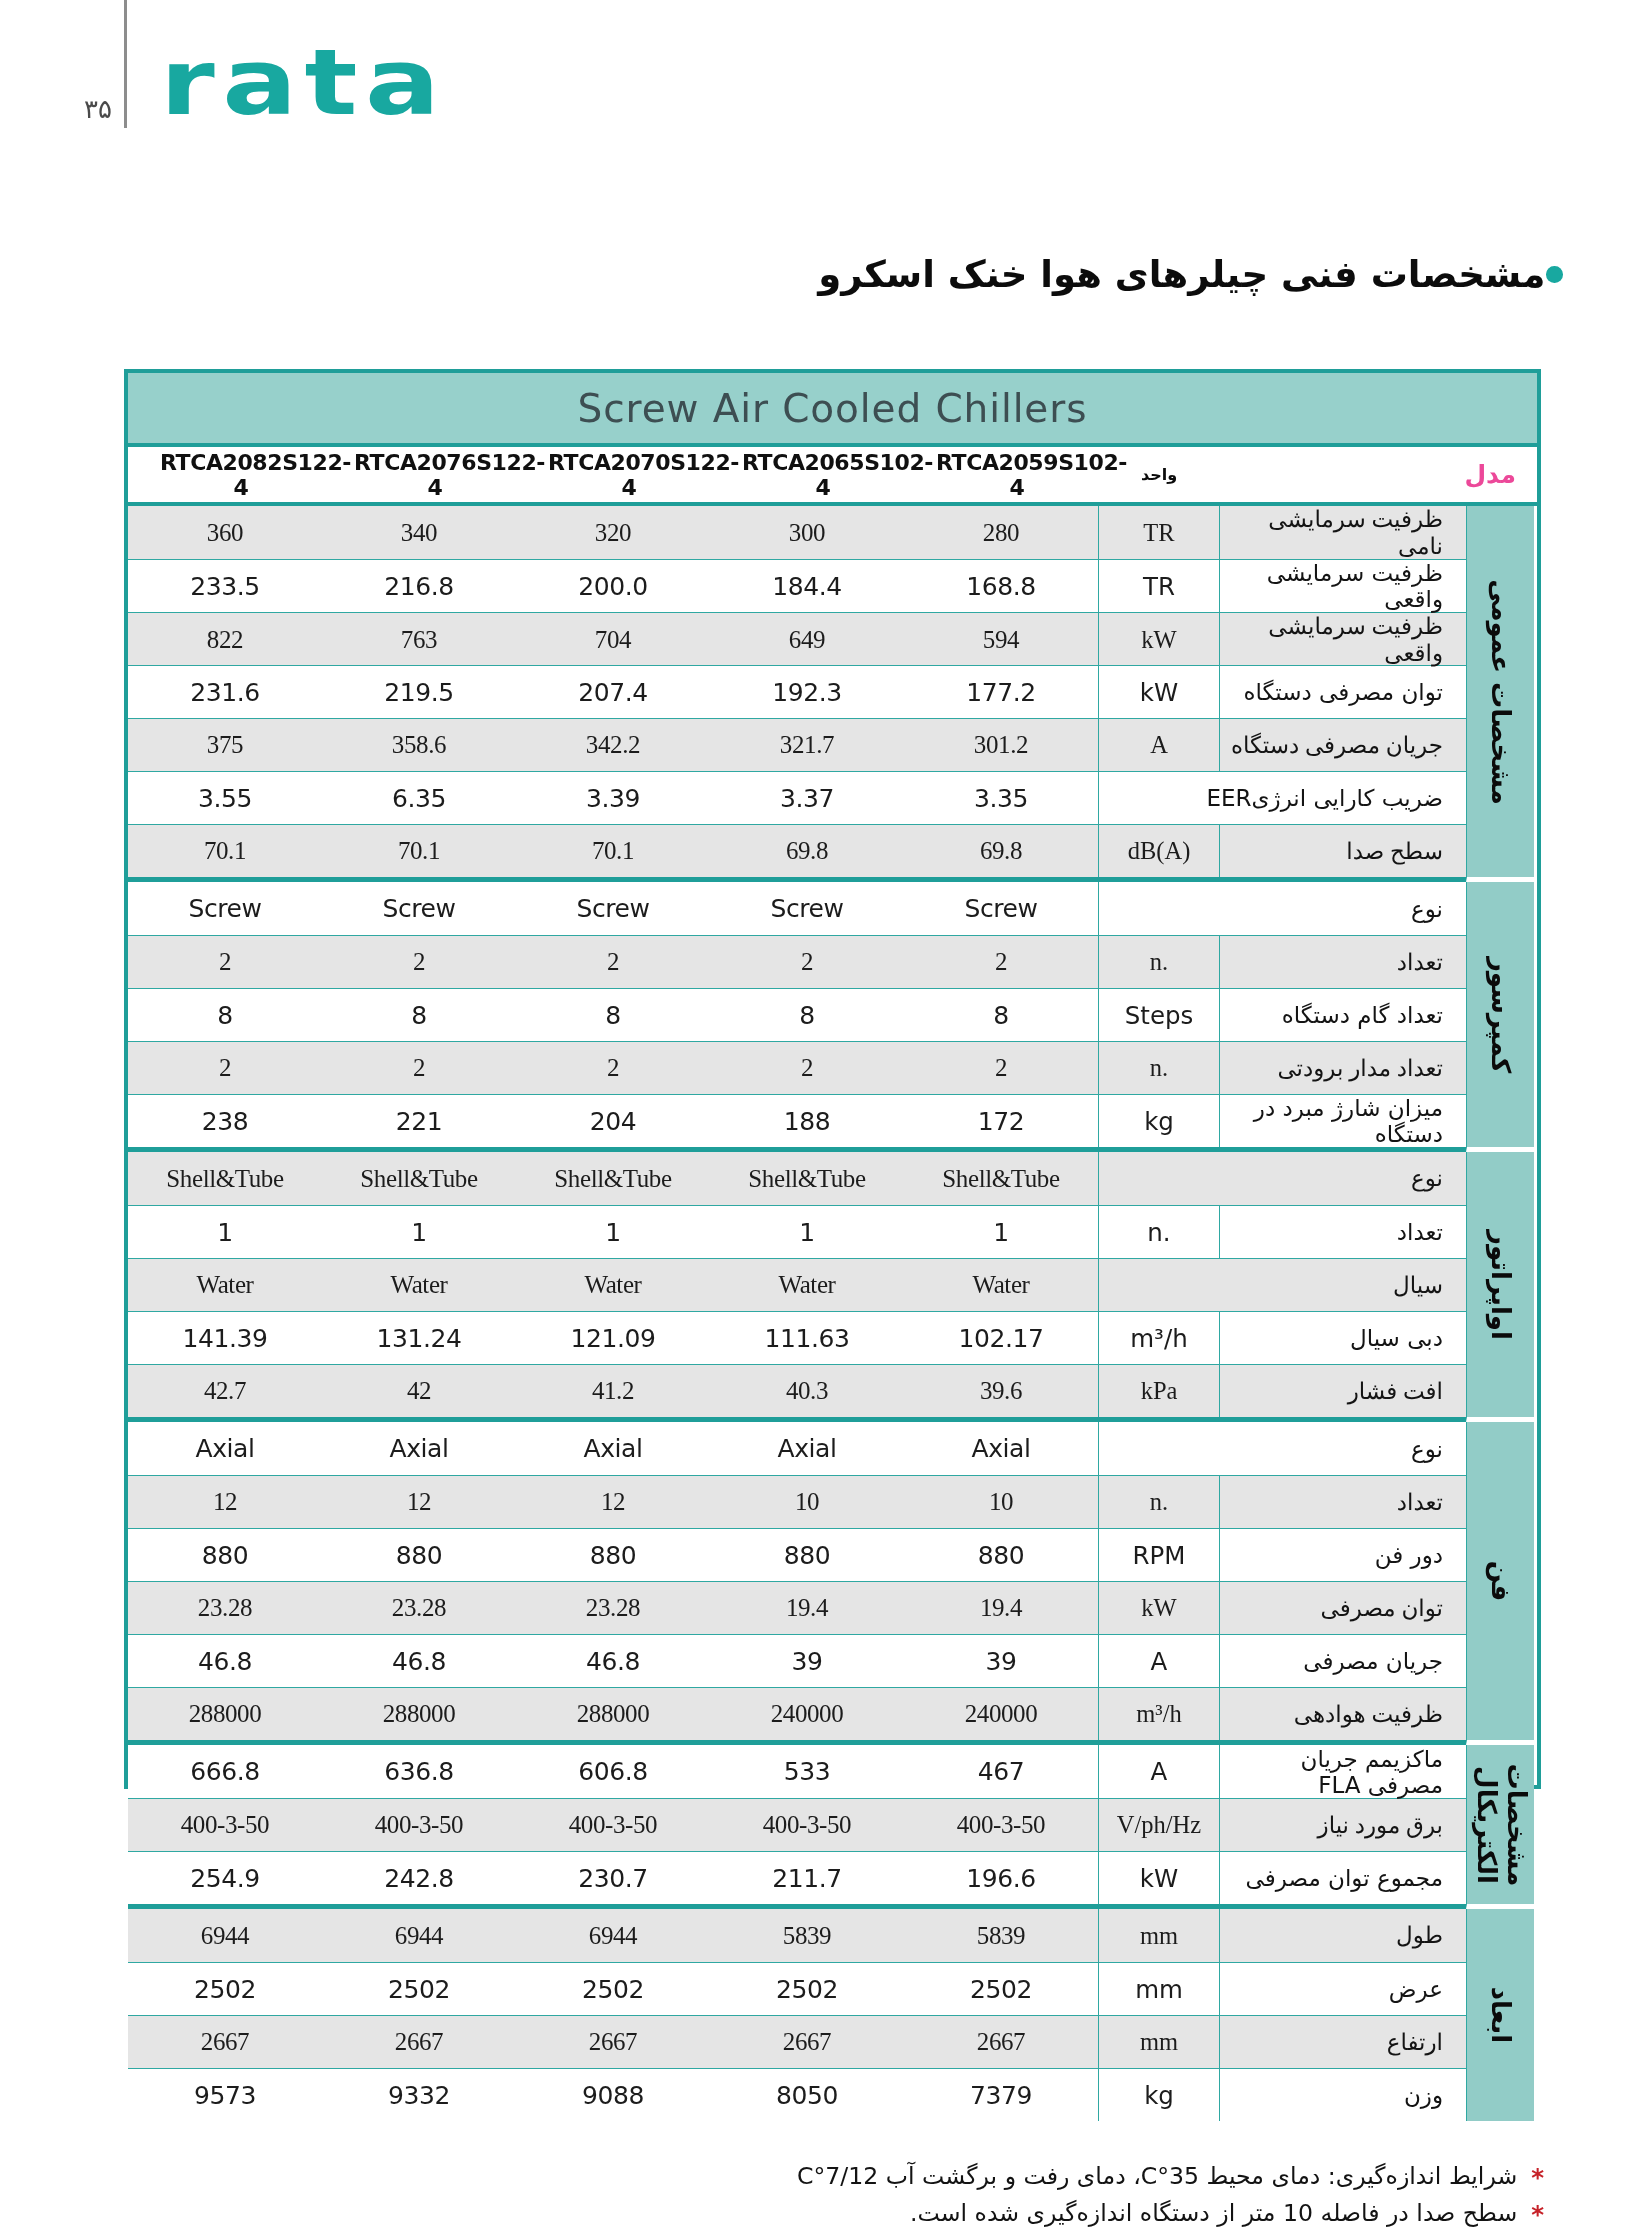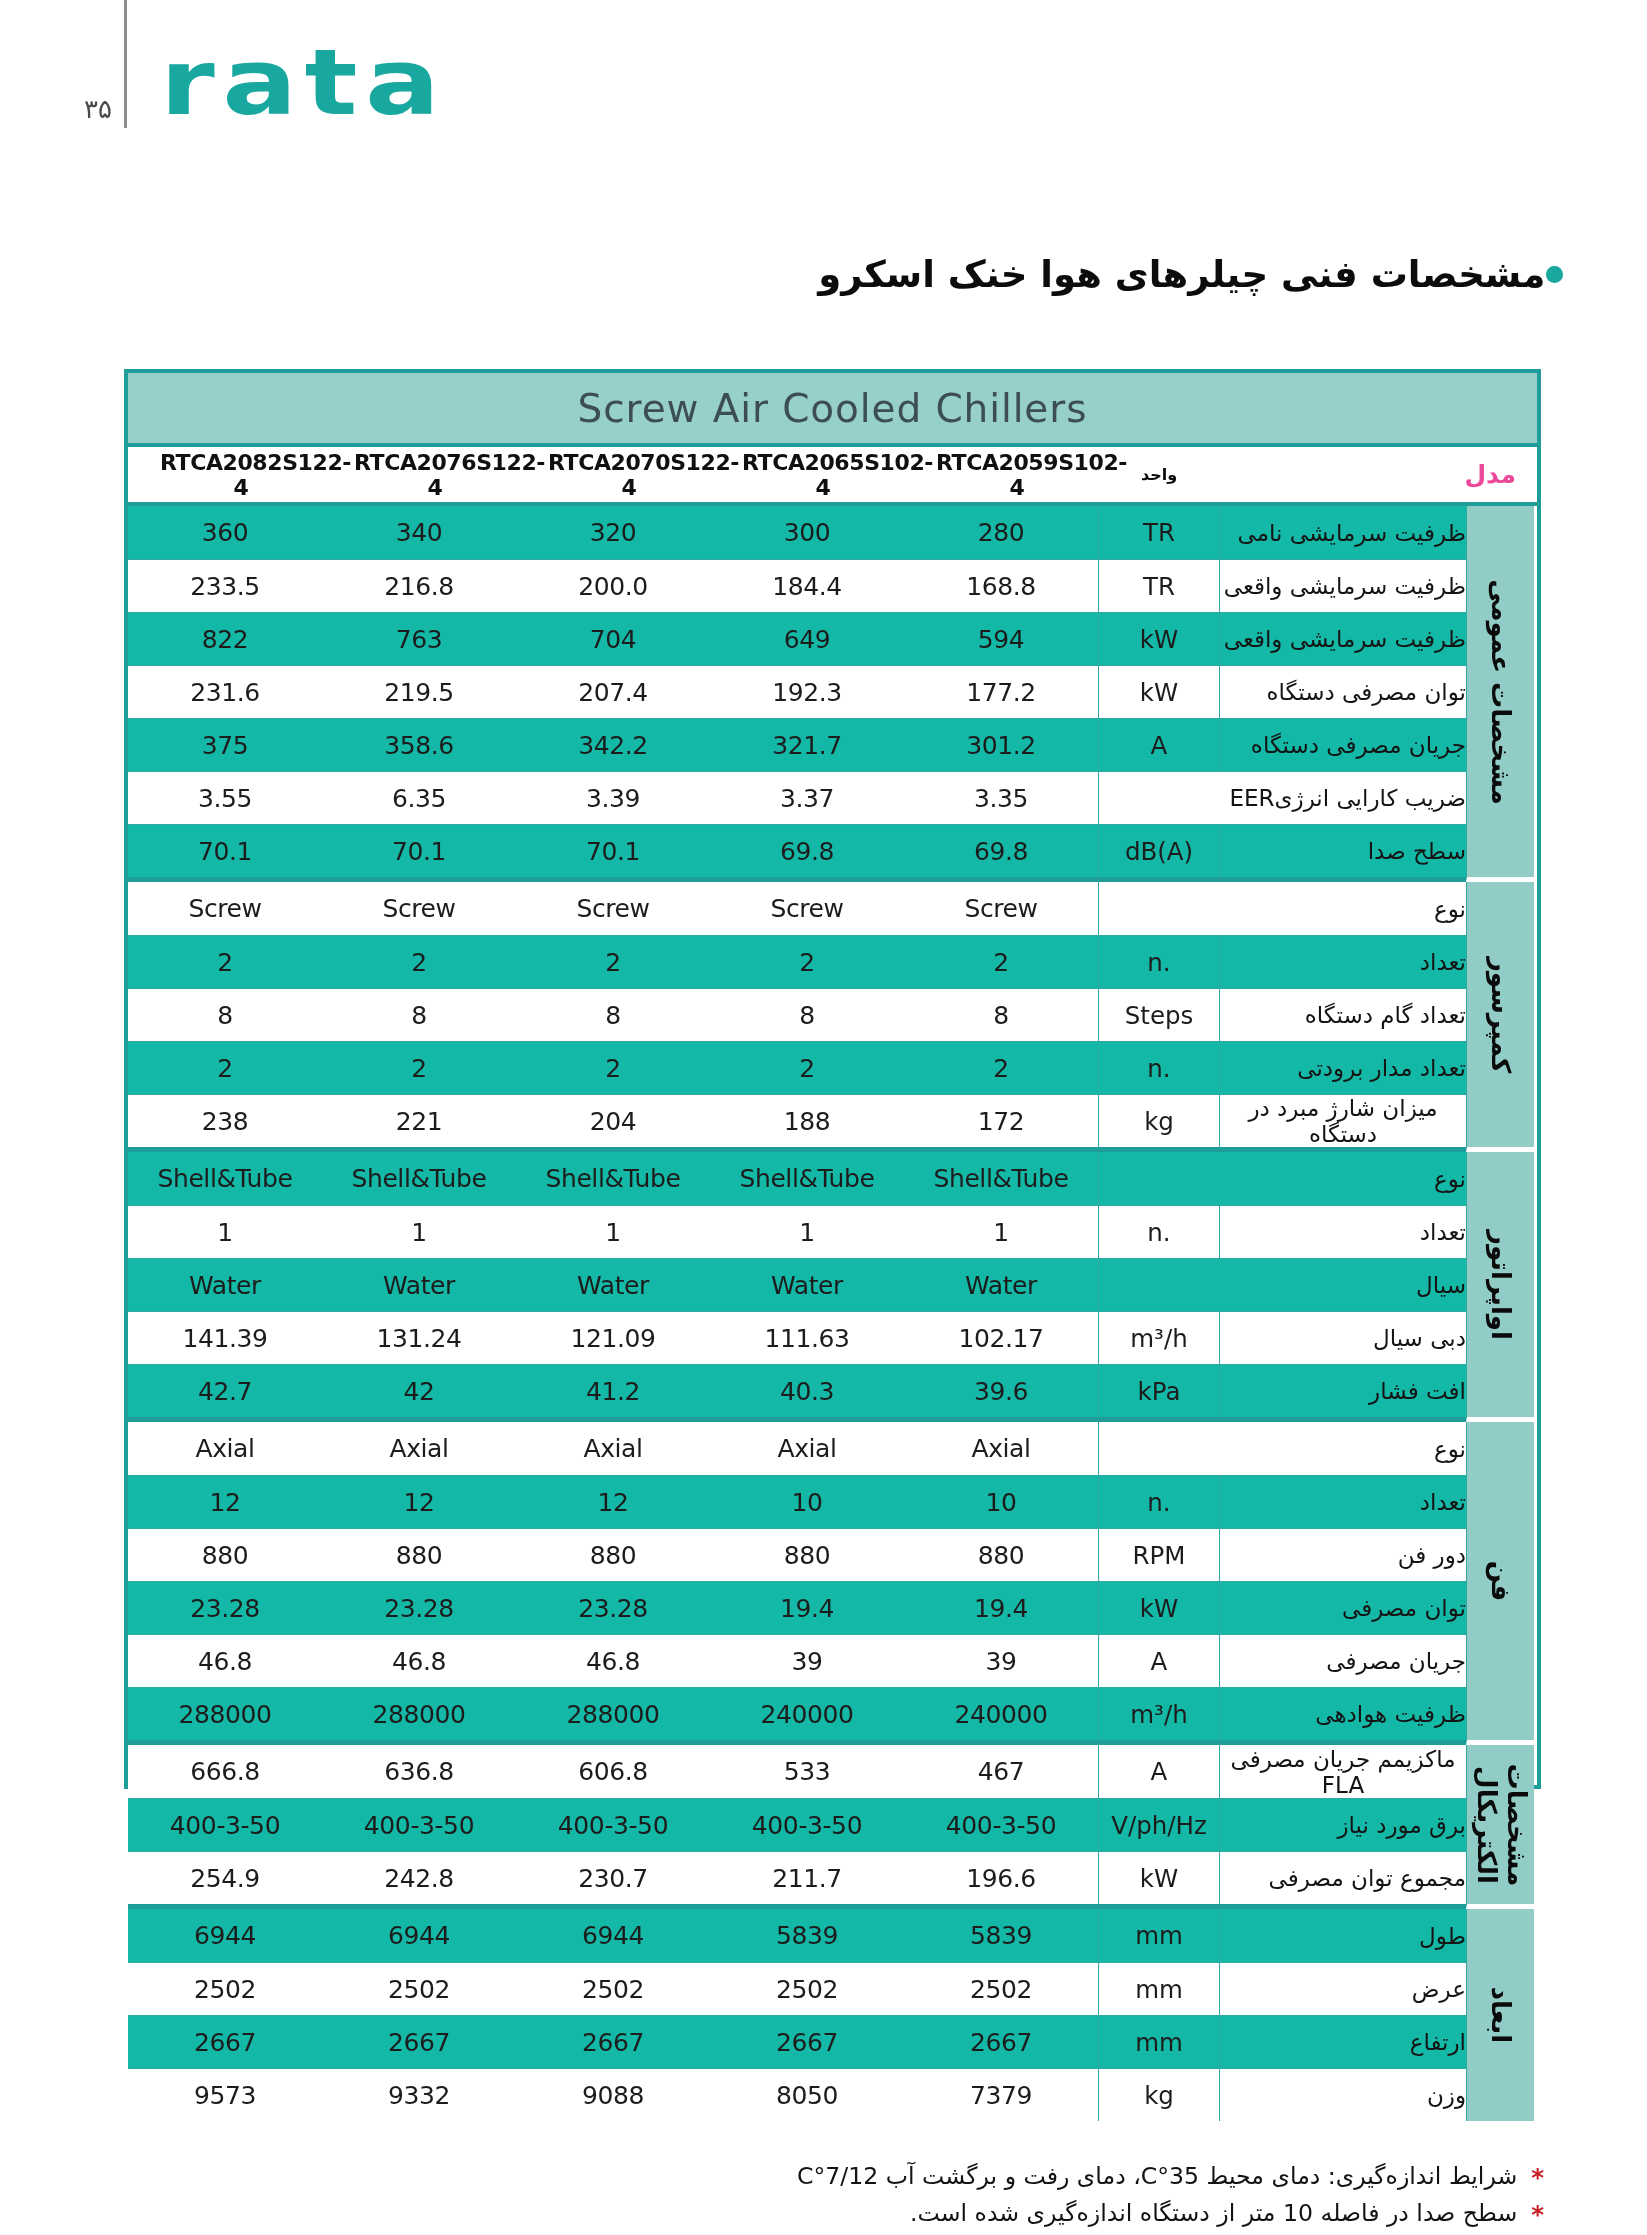--- a/index.html
+++ b/index.html
@@ -47,32 +47,32 @@
   .cat { width:68px; box-sizing:border-box; border-left:1.7px solid #2fa8a2;
          background:#92ccc7; position:relative; }
   .section:not(:last-child) .cat { border-bottom:5.2px solid #ffffff; }
   .cat span { position:absolute; top:50%; left:50%;
               transform:translate(-50%,-50%) rotate(90deg);
               white-space:nowrap; font-size:26px; font-weight:bold; color:#0b0b0b;
               direction:rtl; }
   .cat span.wrap { white-space:normal; text-align:center; line-height:1.15; }
 
   .row { height:53px; box-sizing:border-box; display:grid; align-items:stretch; background:#fff; }
-  .row.shade { background:#14b8a6; }
+  .row.shade { background:#e5e5e5;font-family:Liberation Serif, serif; }
   .row + .row { border-top:1.7px solid #2fa8a2; }
   .row.with-unit { grid-template-columns:repeat(5, 194px) 122px 1fr; }
   .row.no-unit   { grid-template-columns:repeat(5, 194px) 1fr; }
 
   .value-cell { display:flex; align-items:center; justify-content:center;
                 font-size:25px; color:#1c1c1c; letter-spacing:-0.4px; }
   .unit-cell  { display:flex; align-items:center; justify-content:center;
                 font-size:24.5px; color:#1c1c1c;
                 border-left:1.7px solid #2fa8a2; border-right:1.7px solid #2fa8a2; }
   .label-cell { display:flex; align-items:center; direction:rtl;
-                font-size:23px; color:#141414;text-align:center; }
+                padding-right:23px; font-size:23px; color:#141414; }
   .label-cell.merged { border-left:1.7px solid #2fa8a2; }
 
   
   .footnotes { position:absolute; right:103px; top:2161px; direction:rtl; }
   .fn { display:flex; direction:rtl; align-items:baseline; gap:14px;
         font-size:23.6px; color:#131313; margin-bottom:7.9px; justify-content:flex-start; }
   .fn .star { color:#c62229; font-size:24.5px; font-weight:bold; transform:translateY(1.7px); }
   .fn .fn-text { white-space:nowrap; }
 </style>
 </head>

